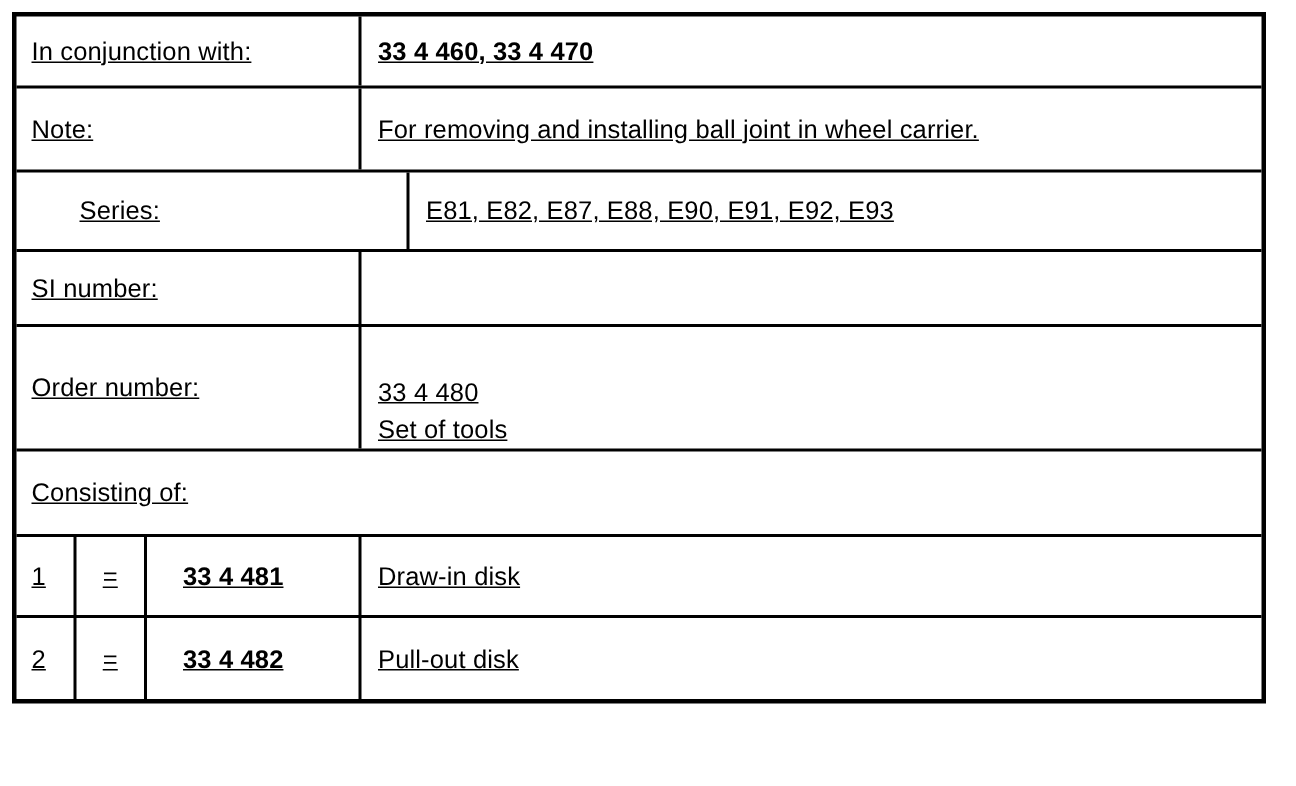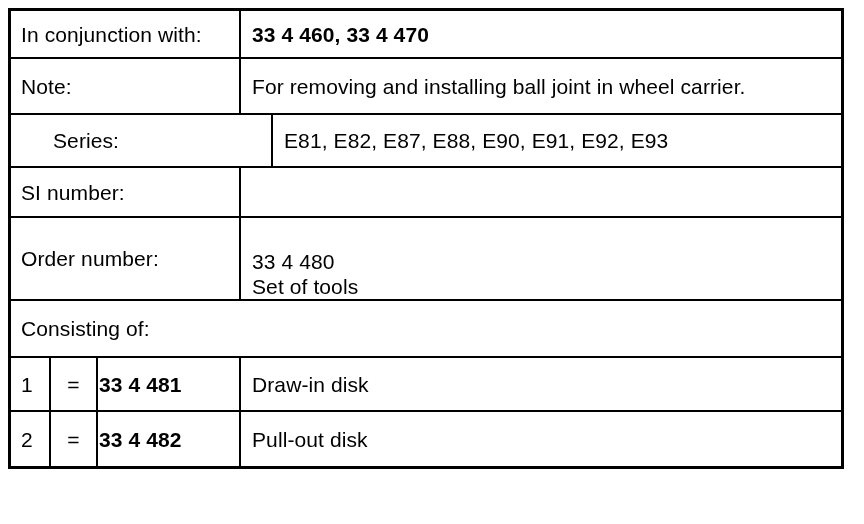--- a/index.html
+++ b/index.html
@@ -87,38 +87,39 @@
     box-sizing: border-box;
     border-right: 2px solid #000000;
     display: flex;
     align-items: center;
     justify-content: center;
   }
   .cell-partno {
     flex: 0 0 143px;
     box-sizing: border-box;
     border-right: 2px solid #000000;
-    padding: 0 0 0 1px;
+    padding: 0 0 0 24px;
     display: flex;
     align-items: center;
   }
   .cell-desc {
     flex: 1 1 auto;
     box-sizing: border-box;
     padding: 0 0 0 11px;
     display: flex;
     align-items: center;
   }
 
   
   .txt {
-    font-size: 21px;
+    font-size: 17px;
     line-height: 21px;
     letter-spacing: 0.1px;
     white-space: pre-line;
+    text-decoration: underline;
     -webkit-font-smoothing: none;
   }
   .txt-bold {
     font-weight: bold;
   }
   .multiline {
     align-items: flex-end;
   }
   .multiline .txt {
     line-height: 25px;

